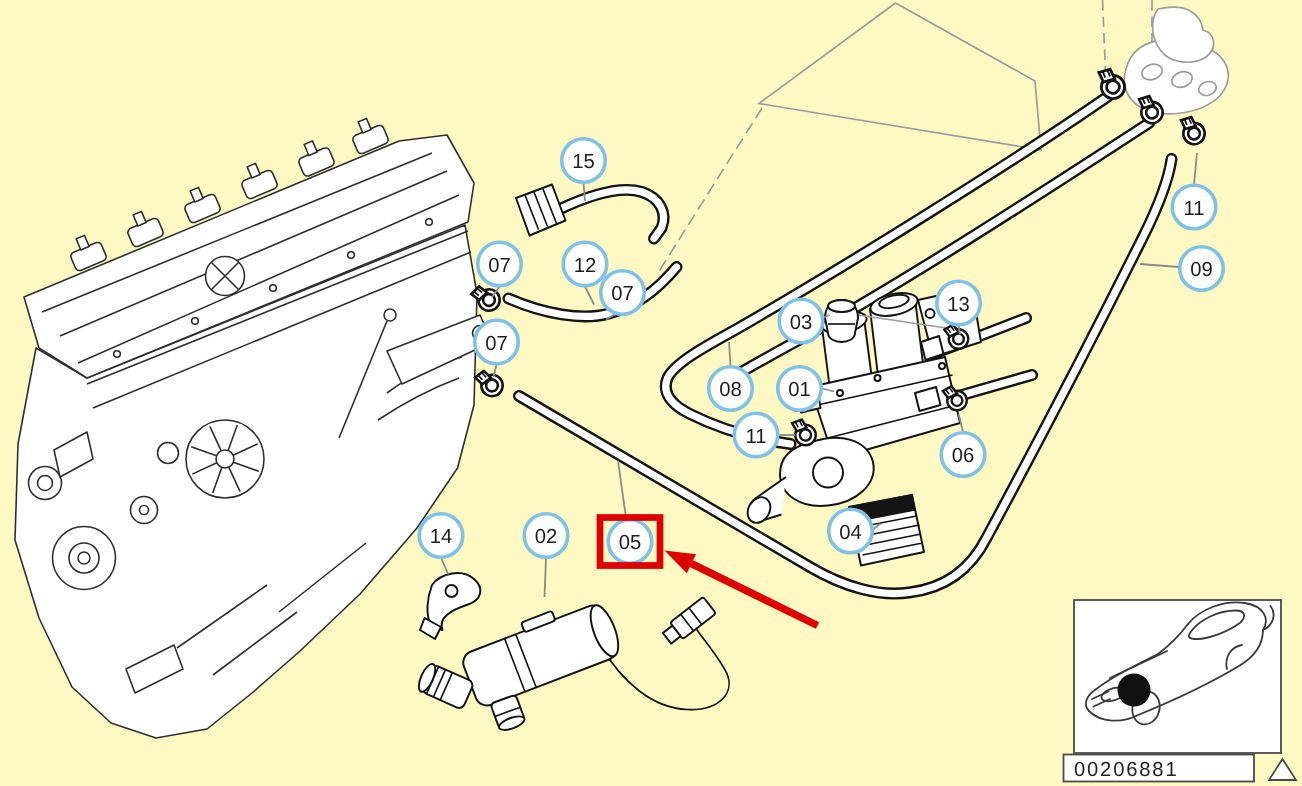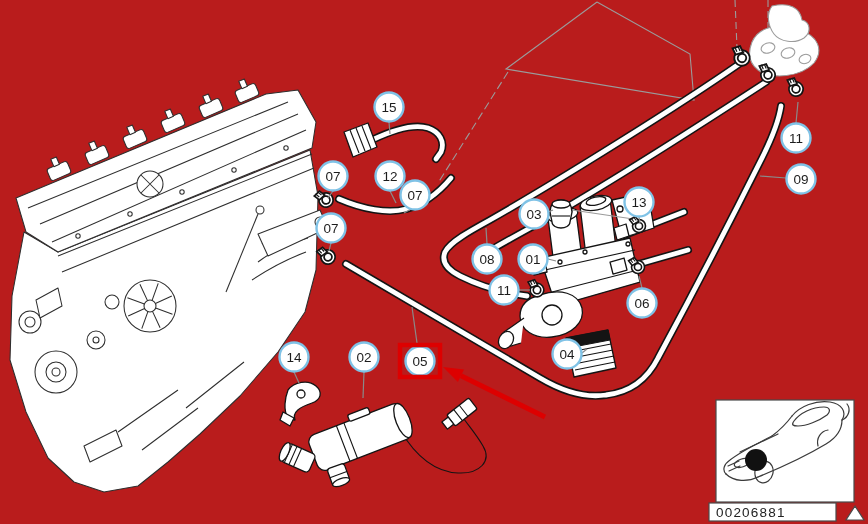--- a/index.html
+++ b/index.html
@@ -1,16 +1,16 @@
 <!DOCTYPE html>
 <html style="--ring: #7fc2e6; --ctext: #1c1c1c; --leader: #8a8a8a;"><head>
 <meta charset="utf-8">
 <style>
   html,body{margin:0;padding:0;background:#fff;}
-  #stage{position:relative;width:868px;height:524px;background:#b91c1c;overflow:hidden;}
+  #stage{position:relative;width:868px;height:524px;background:#fef9c3;overflow:hidden;}
   svg{display:block;}
   .leader{fill:none;stroke:var(--leader,#8a8a8a);stroke-width:1.2;}
   .callout-ring{fill:#fff;stroke:var(--ring,#7fc2e6);stroke-width:2.4;}
   .callout-text{font:13.5px "Liberation Sans",sans-serif;fill:var(--ctext,#1c1c1c);
                 text-anchor:middle;dominant-baseline:central;}
   .pn-text{font:13.5px "Liberation Sans",sans-serif;fill:#222;letter-spacing:1.2px;}
   .hose-out{fill:none;stroke:#141414;stroke-width:8;stroke-linecap:round;}
   .hose-in{fill:none;stroke:#ffffff;stroke-width:4.8;stroke-linecap:round;}
   .part{fill:#ffffff;stroke:#141414;stroke-width:1.3;stroke-linejoin:round;}
   .partline{fill:none;stroke:#141414;stroke-width:1.1;}

